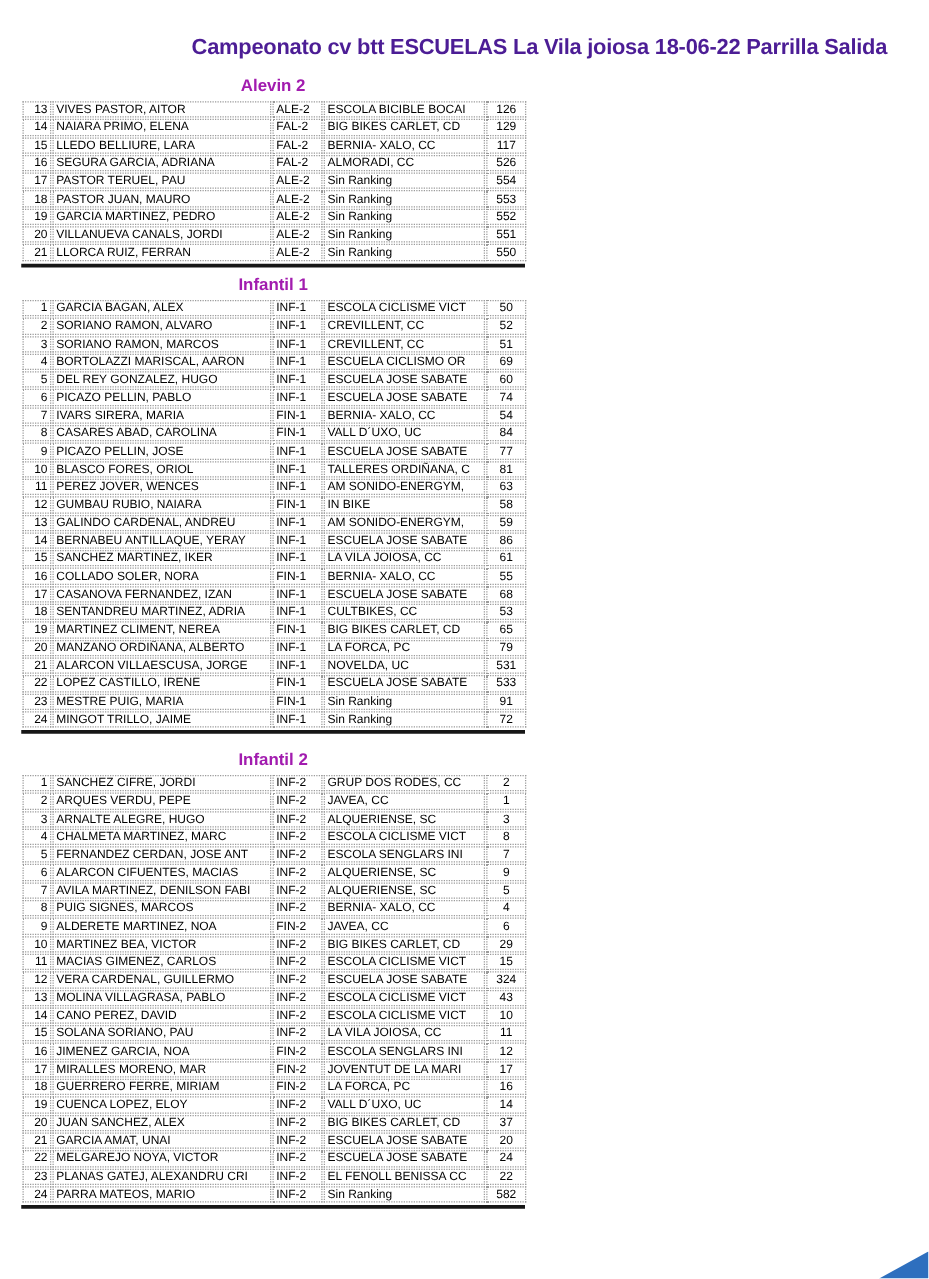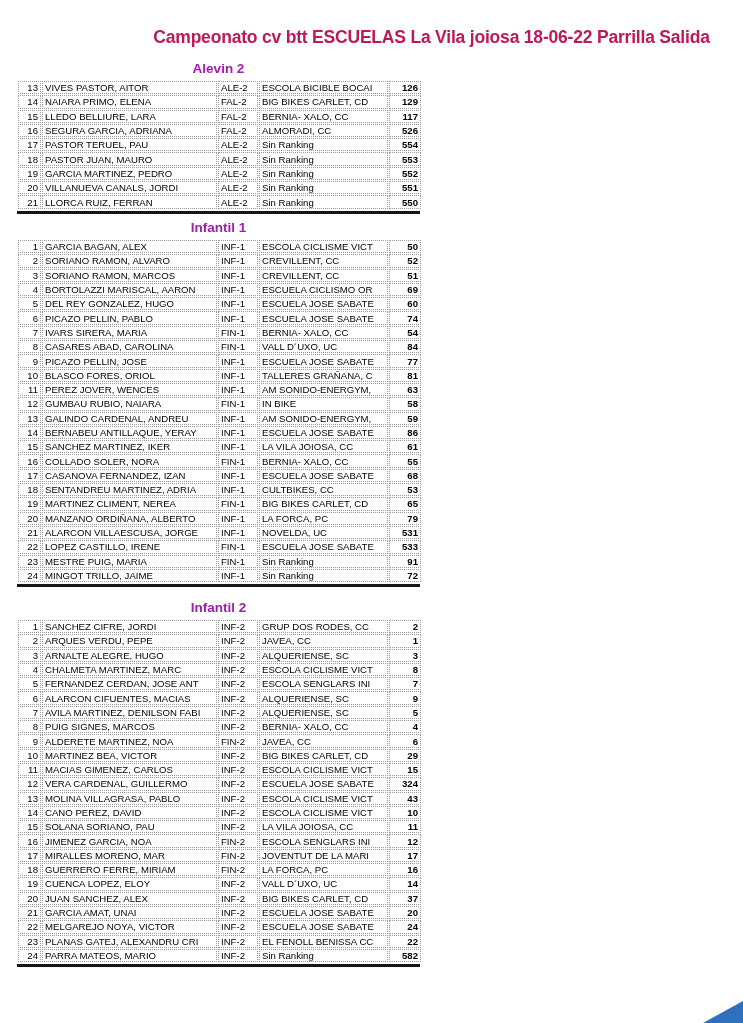--- a/index.html
+++ b/index.html
@@ -43,34 +43,34 @@
     font-size:9.6px;
     line-height:11px;
     white-space:nowrap;
     overflow:hidden;
     vertical-align:middle;
   }
   td.c-pos   { text-align:right; padding-right:3px; }
   td.c-name  { text-align:left;  padding-left:3px; }
   td.c-cat   { text-align:left;  padding-left:4px; }
   td.c-club  { text-align:left;  padding-left:4px; }
-  td.c-bib   { text-align:right; font-weight:bold; }
+  td.c-bib   { text-align:center; font-weight:normal; }
   .thick-rule { height:3px; background:#161616; margin-top:1px; }
   .corner-swoosh {
     position:absolute; right:0; bottom:0;
     width:40px; height:22px;
     background:#2e6fbe;
     clip-path:polygon(100% 0, 100% 100%, 0 100%);
   }
 </style>
 </head>
 <body>
 
 <div class="page">
-  <div class="title" style="color: #be185d;">Campeonato cv btt ESCUELAS La Vila joiosa 18-06-22 Parrilla Salida</div>
+  <div class="title" style="color: #4c1d95;">Campeonato cv btt ESCUELAS La Vila joiosa 18-06-22 Parrilla Salida</div>
   <div id="sections">
   <section class="roster-section s0">
     <h2 class="section-heading">Alevin 2</h2>
     <table class="roster-table">
       <colgroup>
         <col style="width:23px">
             <col style="width:175px">
             <col style="width:40px">
             <col style="width:129px">
             <col style="width:32px">
@@ -232,21 +232,21 @@
     <td class="c-name">PICAZO PELLIN, JOSE</td>
     <td class="c-cat">INF-1</td>
     <td class="c-club">ESCUELA JOSE SABATE</td>
     <td class="c-bib">77</td>
   </tr>
 
   <tr>
     <td class="c-pos">10</td>
     <td class="c-name">BLASCO FORES, ORIOL</td>
     <td class="c-cat">INF-1</td>
-    <td class="c-club">TALLERES GRAÑANA, C</td>
+    <td class="c-club">TALLERES ORDIÑANA, C</td>
     <td class="c-bib">81</td>
   </tr>
 
   <tr>
     <td class="c-pos">11</td>
     <td class="c-name">PEREZ JOVER, WENCES</td>
     <td class="c-cat">INF-1</td>
     <td class="c-club">AM SONIDO-ENERGYM,</td>
     <td class="c-bib">63</td>
   </tr>

